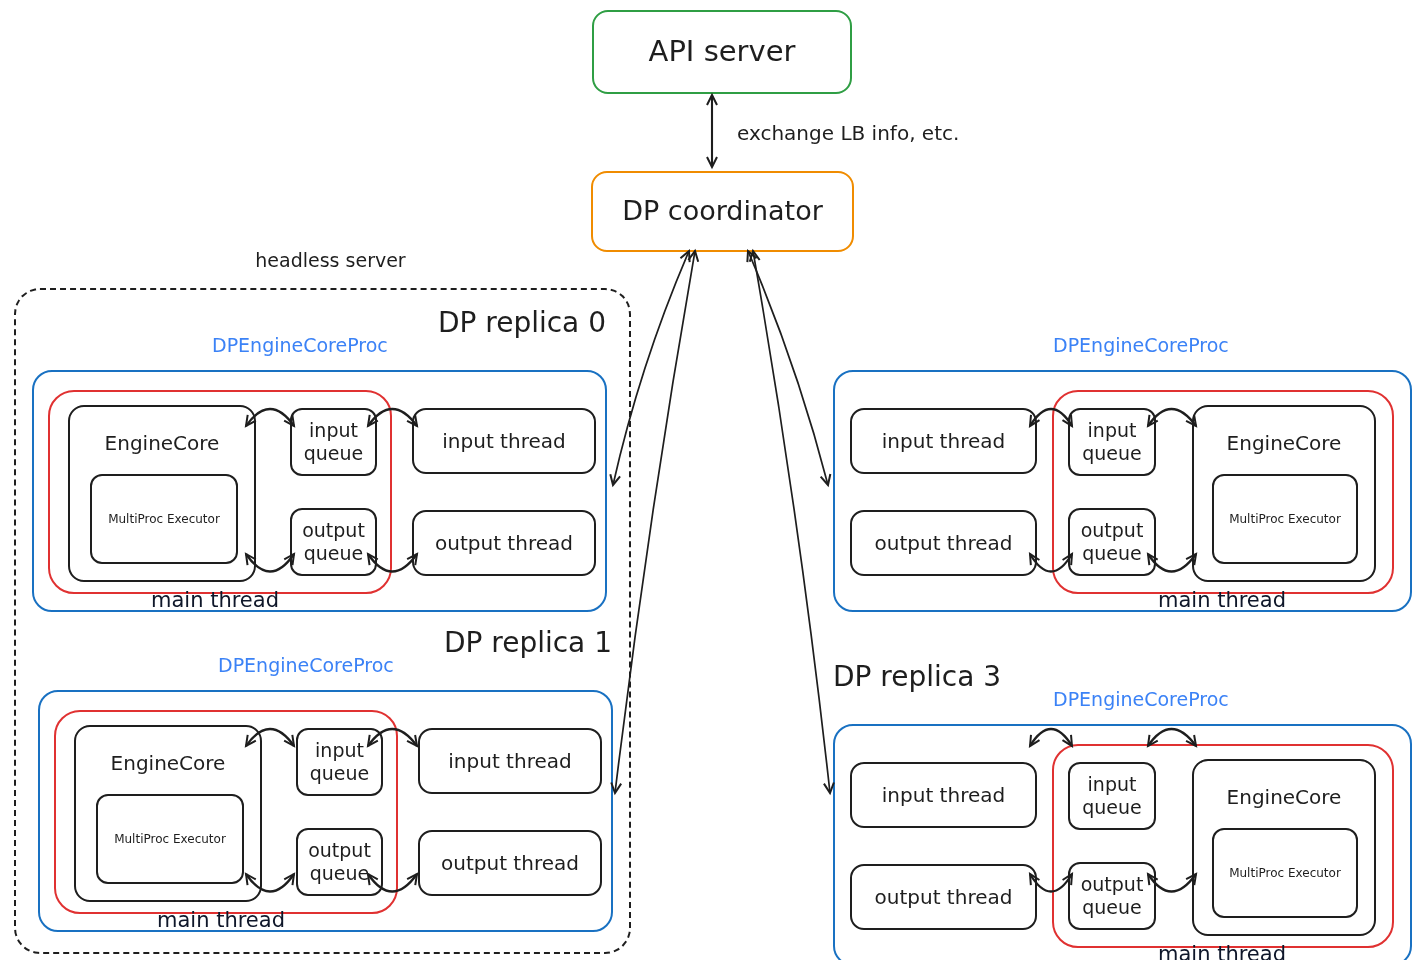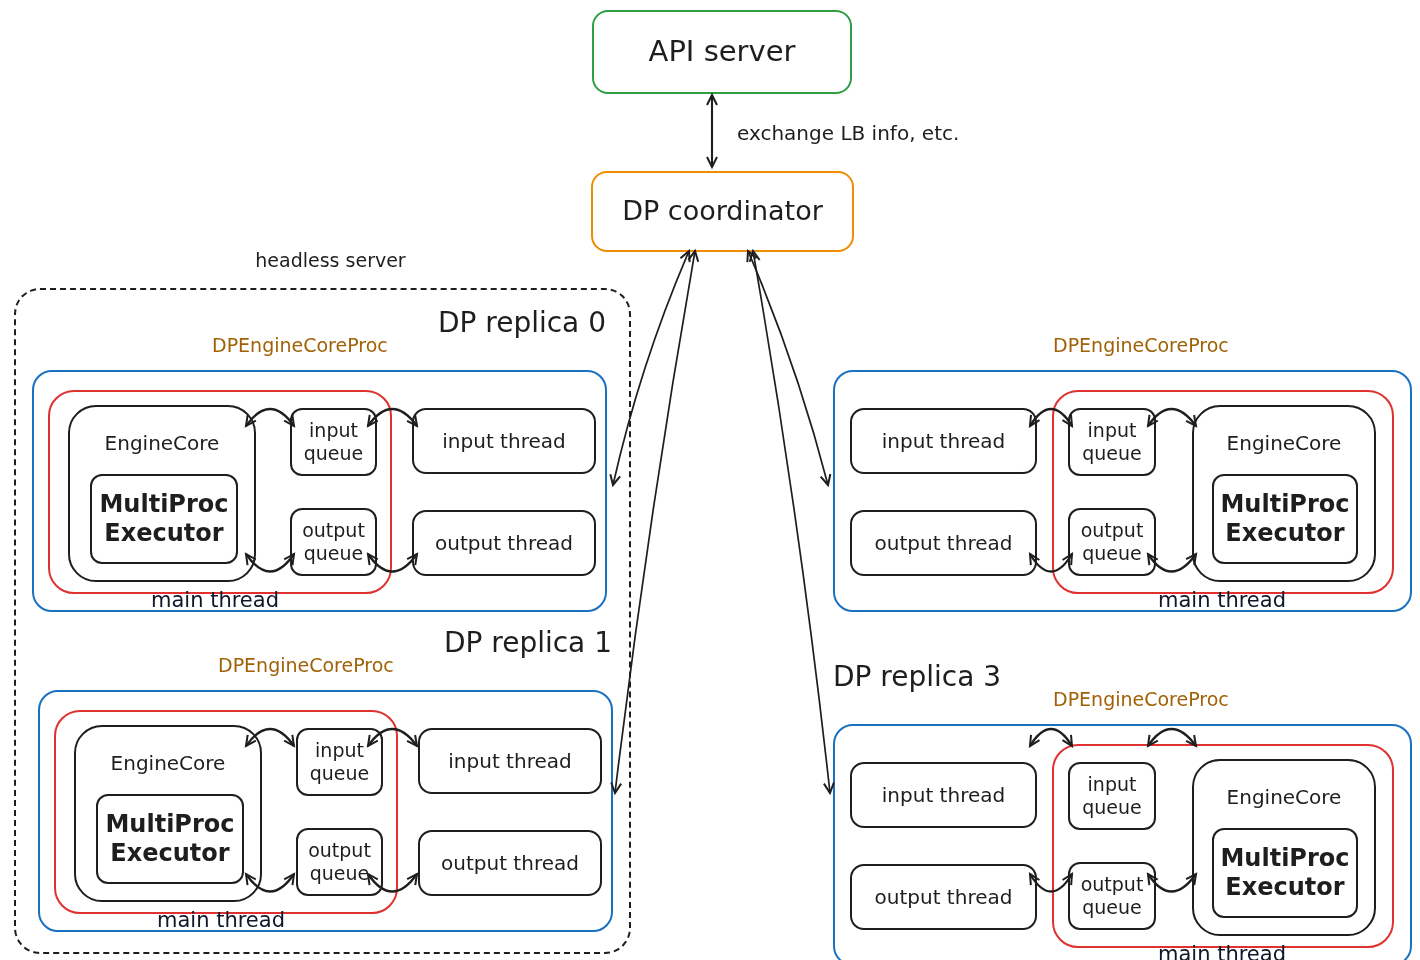--- a/index.html
+++ b/index.html
@@ -26,29 +26,29 @@
   .dashed-box{left:14px;top:288px;width:613px;height:662px;border:2.3px dashed #1e1e1e;border-radius:26px;background:transparent;position:absolute;}
 
   
   .replica{position:absolute;width:580px;height:330px;}
   .rg0{left:32px;top:300px;}
   .rg1{left:38px;top:620px;}
   .rg2{left:833px;top:300px;}
   .rg3{left:833px;top:654px;}
 
   .title{position:absolute;font-size:28px;}
-  .proc-label{position:absolute;color:#a16207;font-size:19px;}
+  .proc-label{position:absolute;color:#3b82f6;font-size:19px;}
   .blue-box{border-color:#1971c2;border-radius:20px;}
   .red-box{border-color:#e03131;border-radius:26px;}
   .main-label{position:absolute;color:#0f172a;font-size:21px;text-align:center;width:200px;}
   .engine-label{position:absolute;top:24px;left:0;right:0;text-align:center;font-size:20px;}
   .qbox{font-size:19px;border-radius:12px;}
   .tbox{font-size:20px;border-radius:14px;}
-  .mp-box{font-size:24px;border-radius:12px;font-weight:bold;}
-  .eng-box{border-radius:28px;}
+  .mp-box{font-size:12px;border-radius:12px;}
+  .eng-box{border-radius:16px;}
 
   
   .rl .title{right:6px;top:6px;}
   .rl .proc-label{left:180px;top:34px;}
   .rl .blue-box{left:0;top:70px;width:571px;height:238px;}
   .rl .red-box{left:16px;top:90px;width:340px;height:200px;}
   .rl .eng-box{left:36px;top:105px;width:184px;height:173px;}
   .rl .mp-box{left:20px;top:67px;width:144px;height:86px;}
   .rl .in-q{left:258px;top:108px;width:83px;height:64px;}
   .rl .out-q{left:258px;top:208px;width:83px;height:64px;}

